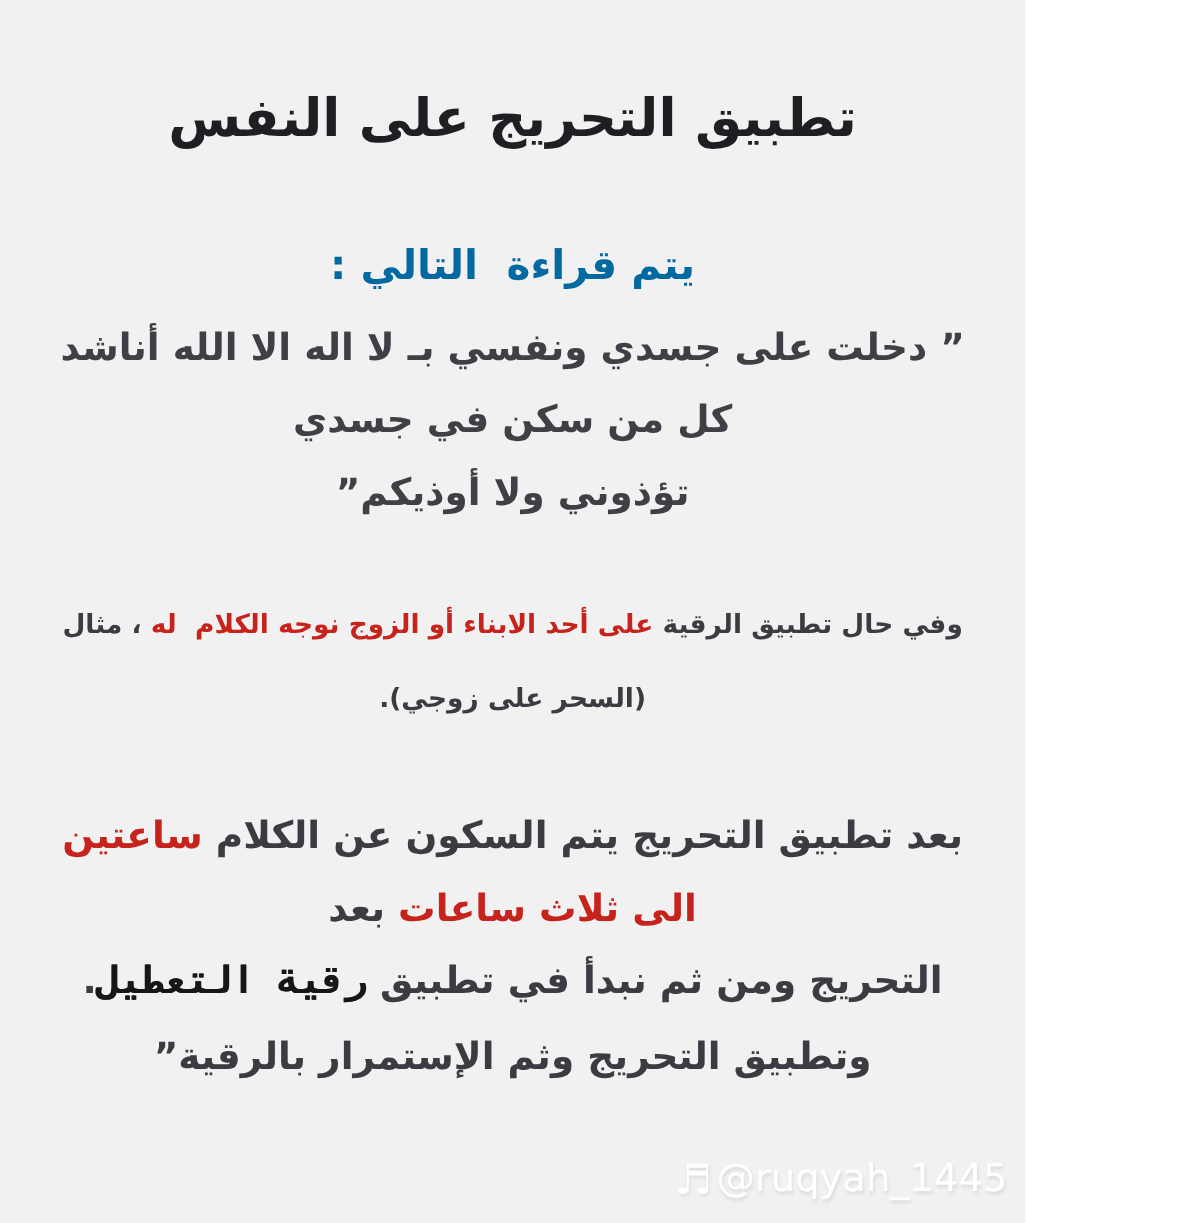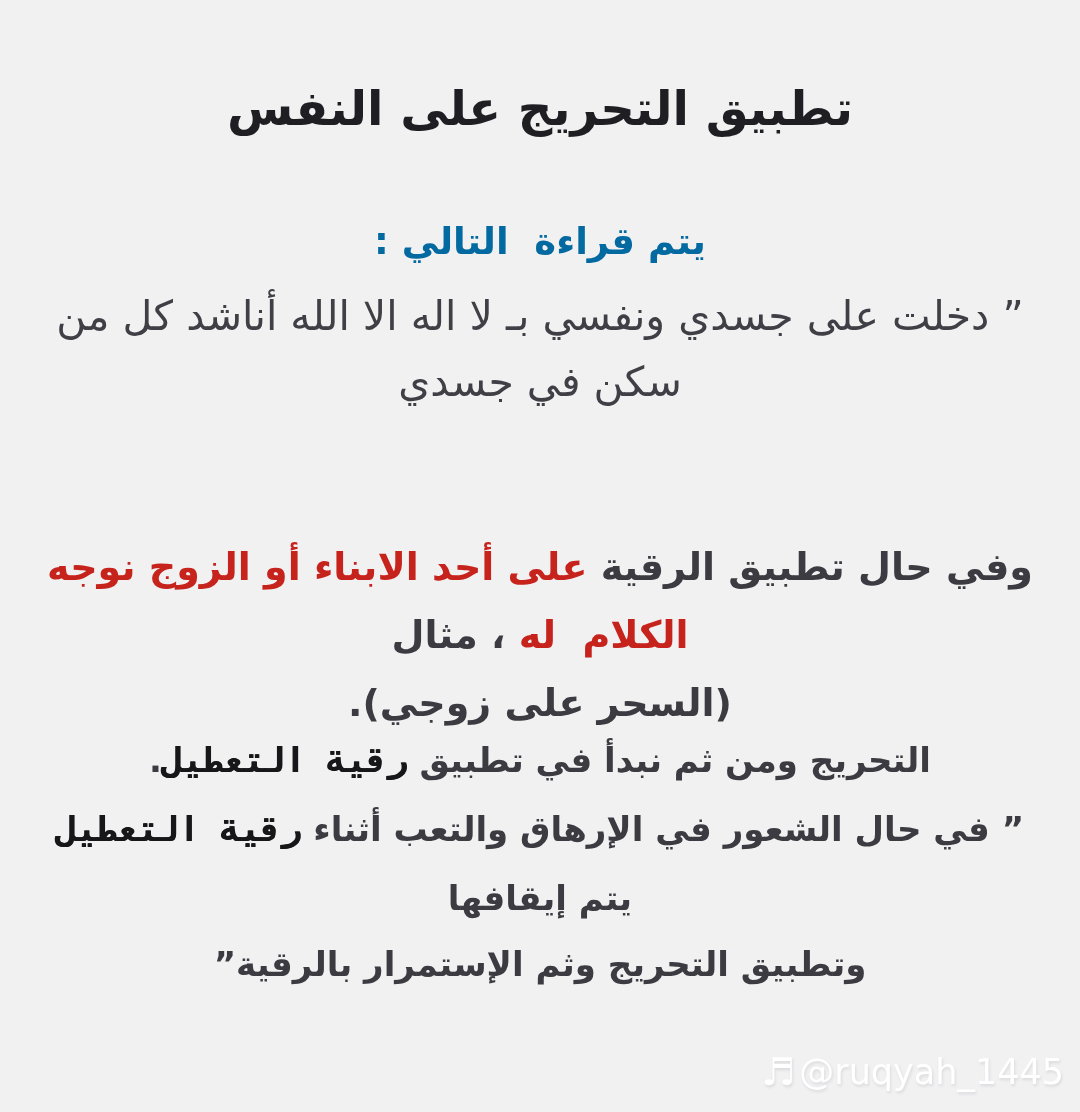--- a/index.html
+++ b/index.html
@@ -1,21 +1,21 @@
 <!DOCTYPE html>
 <html lang="ar"><head>
 <meta charset="utf-8">
 <style>
   html, body {
     margin: 0;
     padding: 0;
   }
   .page {
     position: relative;
-    width: 1080px;
+    width: 932px;
     height: 1112px;
     background: #f1f1f2;
     overflow: hidden;
     direction: rtl;
     font-family: "DejaVu Sans", sans-serif;
   }
   .block {
     position: absolute;
     right: 0;
     left: 0;
@@ -29,29 +29,29 @@
     letter-spacing: 0px;
   }
   .reading-heading {
     top: 220px;
     font-size: 37px;
     font-weight: bold;
     color: #0369a1;
   }
   .reading-lines {
     top: 283px;
-    font-size: 41px;
-    font-weight: normal;
+    font-size: 34px;
+    font-weight: bold;
     color: #413f46;
     line-height: 66px;
     padding: 0 30px;
   }
   .family-section {
     top: 533px;
-    font-size: 38px;
+    font-size: 24px;
     font-weight: bold;
     color: #3c3b41;
     line-height: 68px;
     padding: 0 30px;
   }
   .after-section {
     top: 727px;
     font-size: 34px;
     font-weight: bold;
     color: #3c3b41;
@@ -89,35 +89,36 @@
 <body>
 
 <div class="page">
 
   <div class="block title">تطبيق التحريج على النفس</div>
 
   <div class="block reading-heading">يتم قراءة &nbsp;التالي :</div>
 
   <div class="block reading-lines">
     <span class="line">” دخلت على جسدي ونفسي بـ لا اله الا الله أناشد كل من سكن في جسدي</span>
+    <span class="line">تؤذوني ولا أوذيكم”</span>
   </div>
 
   <div class="block family-section">
     <span class="line">
       <span>وفي حال تطبيق الرقية </span><span class="red">على أحد الابناء أو الزوج نوجه الكلام &nbsp;له</span><span> ، مثال</span>
     </span>
     <span class="line">(السحر على زوجي).</span>
   </div>
 
   <div class="block after-section">
     <span class="line">
-      <span>التحريج ومن ثم نبدأ في تطبيق </span><span class="strong-term">رقية التعطيل</span><span>.</span>
+      <span>بعد تطبيق التحريج يتم السكون عن الكلام </span><span class="red">ساعتين الى ثلاث ساعات</span><span> بعد</span>
     </span>
     <span class="line">
-      <span>” في حال الشعور في الإرهاق والتعب أثناء </span><span class="strong-term">رقية التعطيل</span><span> يتم إيقافها</span>
+      <span>التحريج ومن ثم نبدأ في تطبيق </span><span class="strong-term">رقية التعطيل</span><span>.</span>
     </span>
     <span class="line">وتطبيق التحريج وثم الإستمرار بالرقية”</span>
   </div>
 
   <div class="watermark">
     <span class="note-glyph">♬</span>
     <span>@ruqyah_1445</span>
   </div>
 
 </div>

